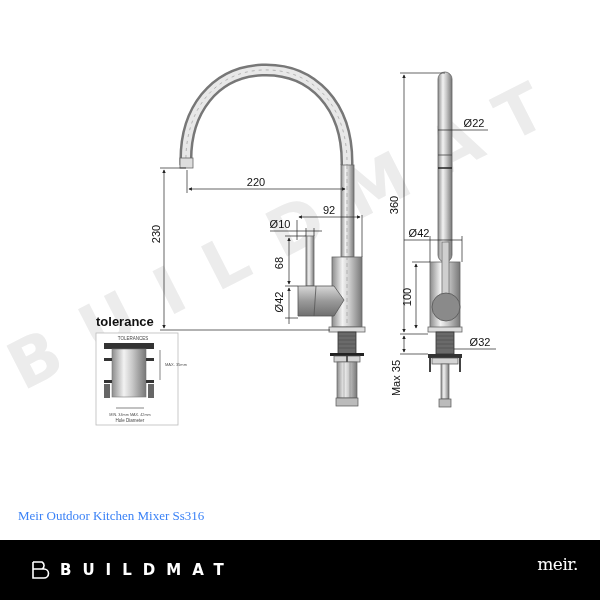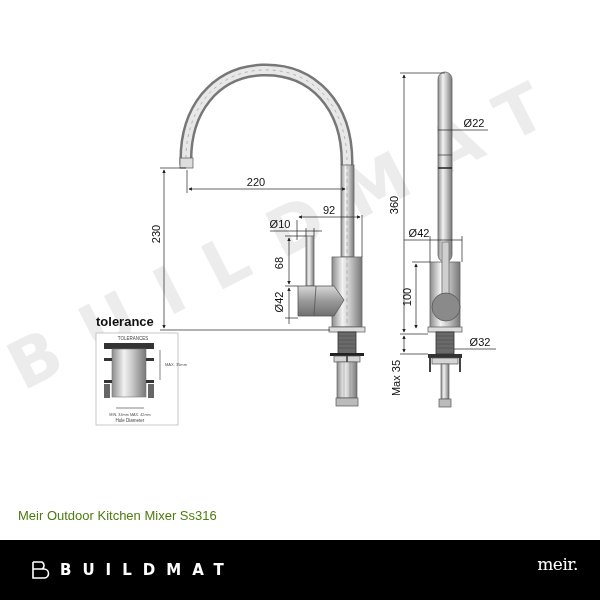--- a/index.html
+++ b/index.html
@@ -2,22 +2,22 @@
 <html><head>
 <meta charset="utf-8">
 <style>
   html, body { margin: 0; padding: 0; background: #ffffff; }
   body { width: 600px; height: 600px; position: relative; overflow: hidden;
          font-family: "Liberation Sans", sans-serif; }
   #drawing { position: absolute; left: 0; top: 0; width: 600px; height: 490px; }
   .dim { font-family: "Liberation Sans", sans-serif; font-size: 11px; fill: #111; }
   .tol-label { position: absolute; left: 96px; top: 314px; font-family: Liberation Sans, sans-serif;
                font-weight: bold; font-size: 13px; color: #111; }
-  .product-title { position: absolute; left: 18px; top: 508px; font-family: Liberation Sans, sans-serif;
-                   font-size: 13px; color: #4d7c0f; }
+  .product-title { position: absolute; left: 18px; top: 508px; font-family: Liberation Serif, serif;
+                   font-size: 13px; color: #3b82f6; }
   .footer { position: absolute; left: 0; top: 540px; width: 600px; height: 60px; background: #000; }
   .bm-logo { position: absolute; left: 32px; top: 20px; height: 20px; display: flex; align-items: center; }
   .bm-text { color: #fff; font-family: "DejaVu Sans", sans-serif; font-weight: bold; font-size: 15px;
              letter-spacing: 11px; margin-left: 10px; }
   .meir { position: absolute; right: 22px; top: 14px; color: #fff; font-family: "DejaVu Serif", serif;
           font-size: 17px; letter-spacing: -0.5px; }
 </style>
 </head>
 <body>
 

